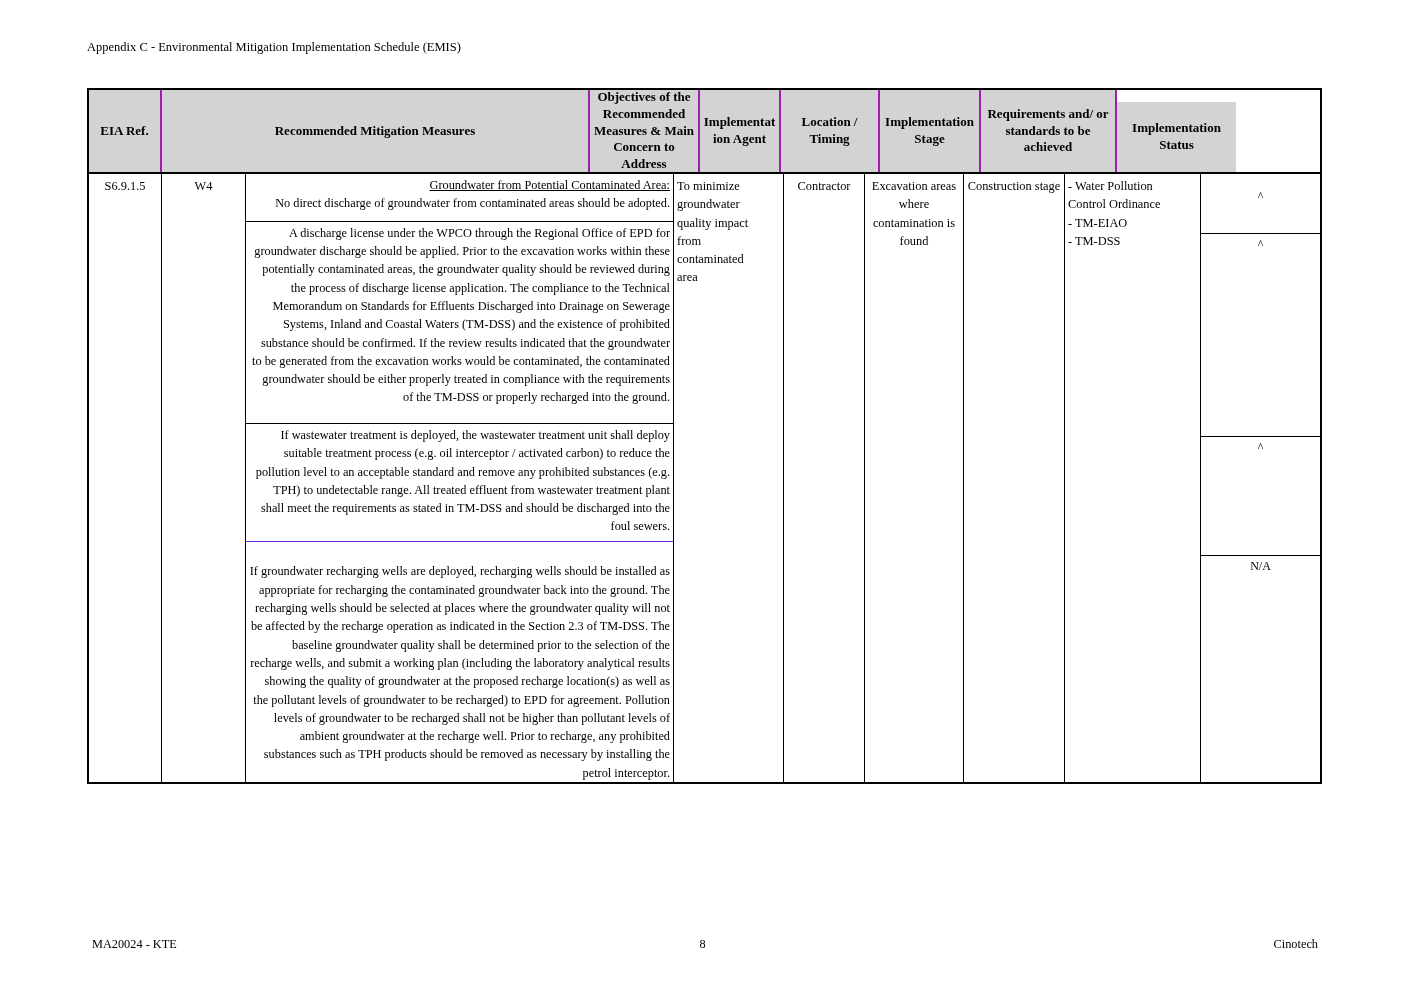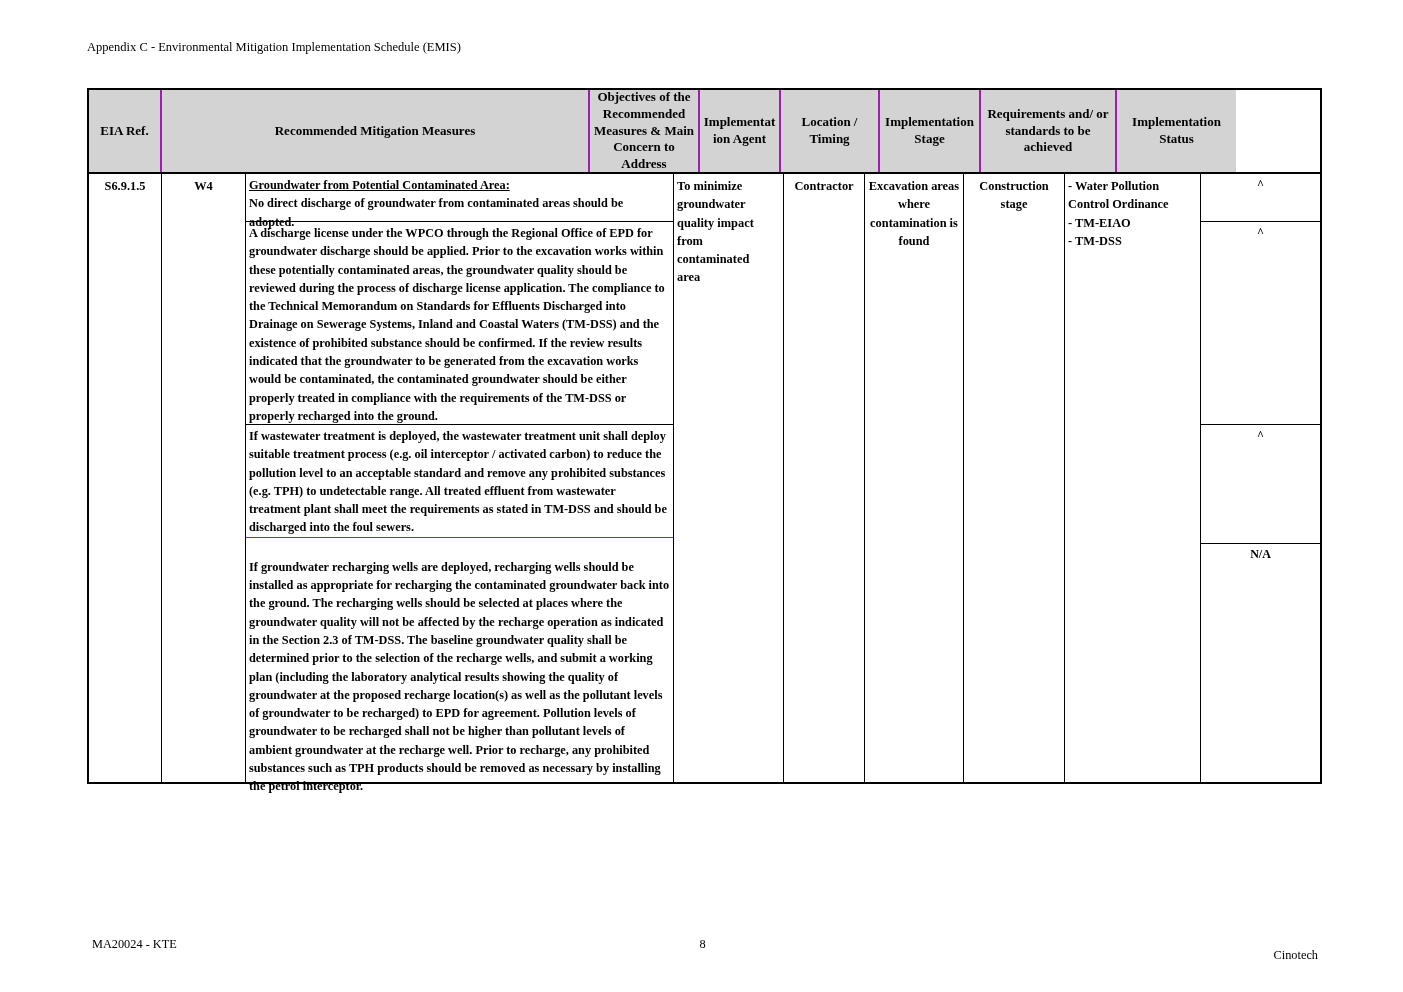--- a/index.html
+++ b/index.html
@@ -27,21 +27,21 @@
   .emis-table {
     position: absolute;
     left: 87px;
     top: 88px;
     width: 1235px;
     border: 2px solid #000;
     background: #fff;
   }
   .trow { display: flex; align-items: stretch; }
   .thead { height: 84px; border-bottom: 2px solid #000; }
-  .tbody { height: 608px; font-weight: bold; }
+  .tbody { height: 608px; }
 
   
   .col-eia   { width: 73px;  }
   .col-ema   { width: 84px;  }
   .col-meas  { width: 428px; }
   .col-obj   { width: 110px; }
   .col-agent { width: 81px;  }
   .col-loc   { width: 99px;  }
   .col-stage { width: 101px; }
   .col-req   { width: 136px; }
@@ -52,39 +52,39 @@
     border-right: 2px solid #a21caf;
     display: flex;
     align-items: center;
     justify-content: center;
     text-align: center;
     font-weight: bold;
     font-size: 13px;
     line-height: 16.8px;
     padding: 2px 3px;
   }
-  .hcell.last, .bcell.last { border-right: none; }
+  .hcell.last, .bcell.last { border-right: none; margin-top: 12px; }
   .hcell.break-mid { word-break: break-all; padding: 2px 2px; }
 
   .bcell {
     border-right: 1px solid #000;
     font-size: 12.4px;
     line-height: 18.3px;
     padding-top: 3px;
   }
   .bcell.centered { text-align: center; padding-left: 2px; padding-right: 2px; }
   .bcell.lefted   { text-align: left; padding-left: 3px; padding-right: 16px; }
 
   
   .col-meas.bcell, .col-stat.bcell { padding: 0; display: flex; flex-direction: column; }
   .mbox {
     padding: 2px 3px 0 3px;
     font-size: 12.3px;
     line-height: 18.3px;
-    text-align: left;
+    text-align: right;
   }
   .mbox-1 { height: 48px;  border-bottom: 1px solid #000; }
   .mbox-2 { height: 203px; border-bottom: 1px solid #000; }
   .mbox-3 { height: 119px; border-bottom: 1px solid #6d28d9; }
   .mbox-4 { flex: 1; margin-top: 18px; }
   .measure-heading { text-decoration: underline; }
 
   
   .sbox {
     text-align: center;
@@ -102,21 +102,21 @@
   
   .footer {
     position: absolute;
     left: 87px;
     top: 937px;
     width: 1231px;
     font-size: 12.3px;
   }
   .footer .f-left   { position: absolute; left: 5px; top: 0; }
   .footer .f-center { position: absolute; left: 0; width: 100%; text-align: center; top: 0; }
-  .footer .f-right  { position: absolute; right: 0; top: 0; margin-top: 11px; }
+  .footer .f-right  { position: absolute; right: 0; top: 0; }
 </style>
 </head>
 <body>
 
 <div class="page">
 
   <div class="appendix-title">Appendix C - Environmental Mitigation Implementation Schedule (EMIS)</div>
 
   <div class="emis-table">
 

